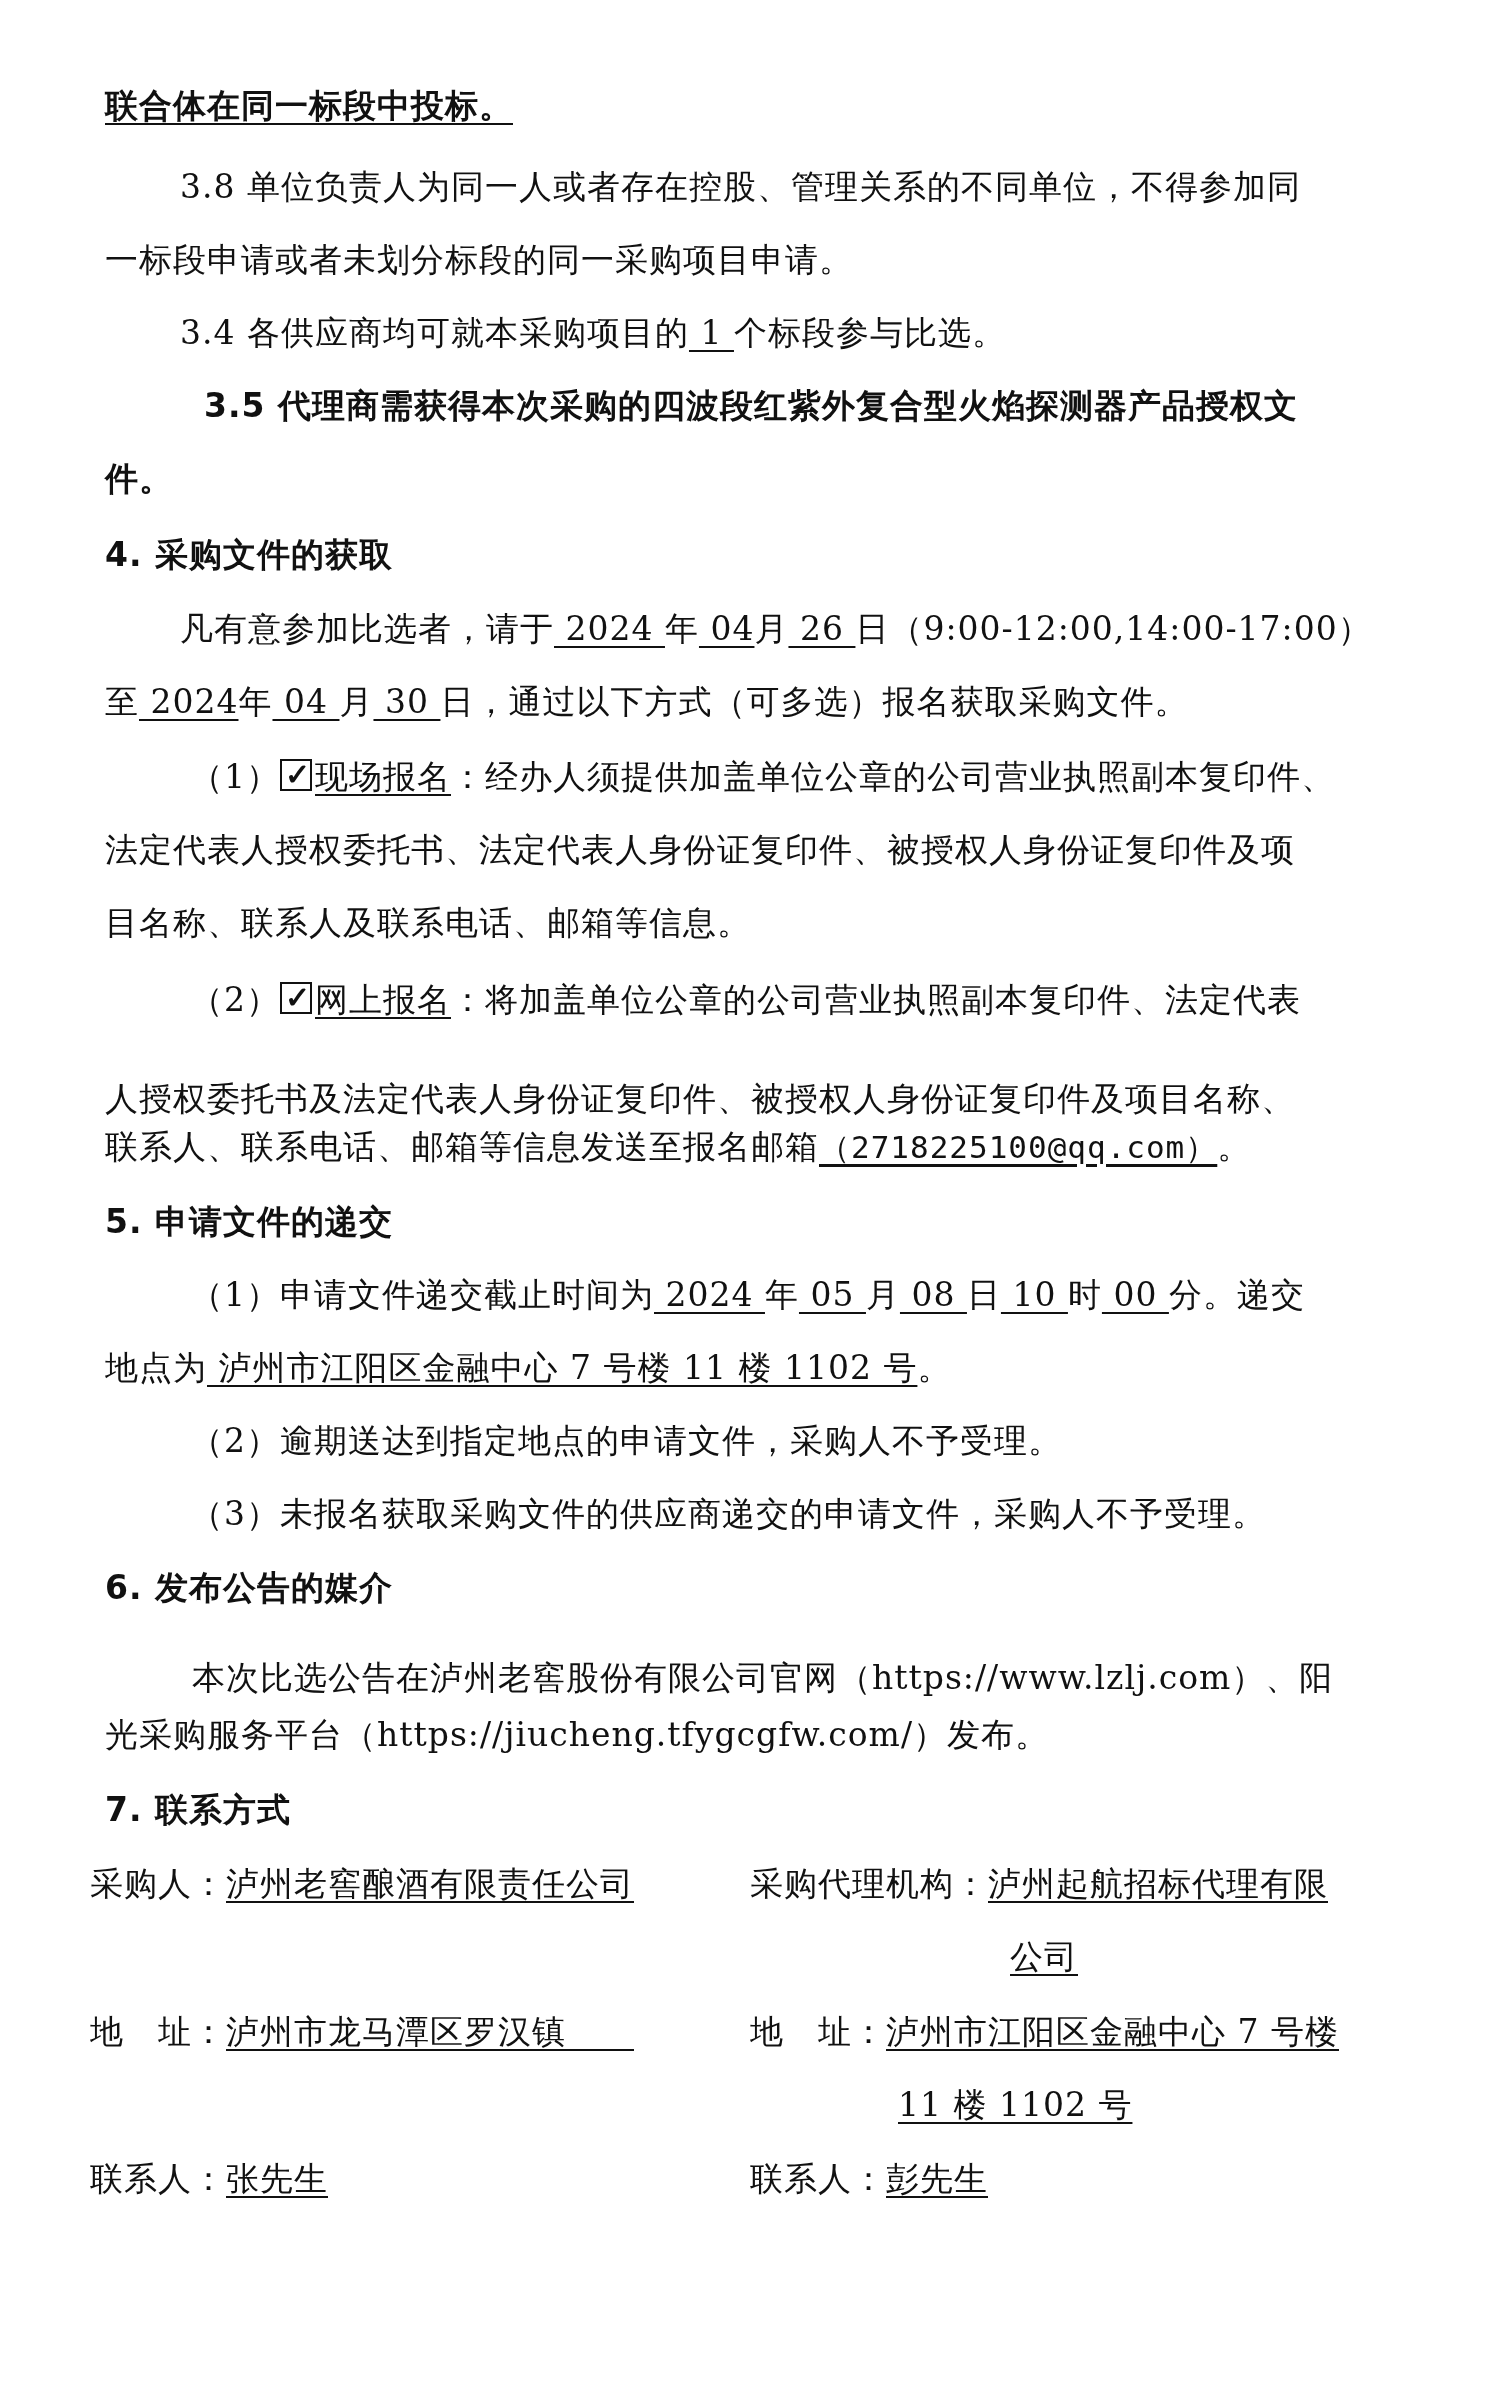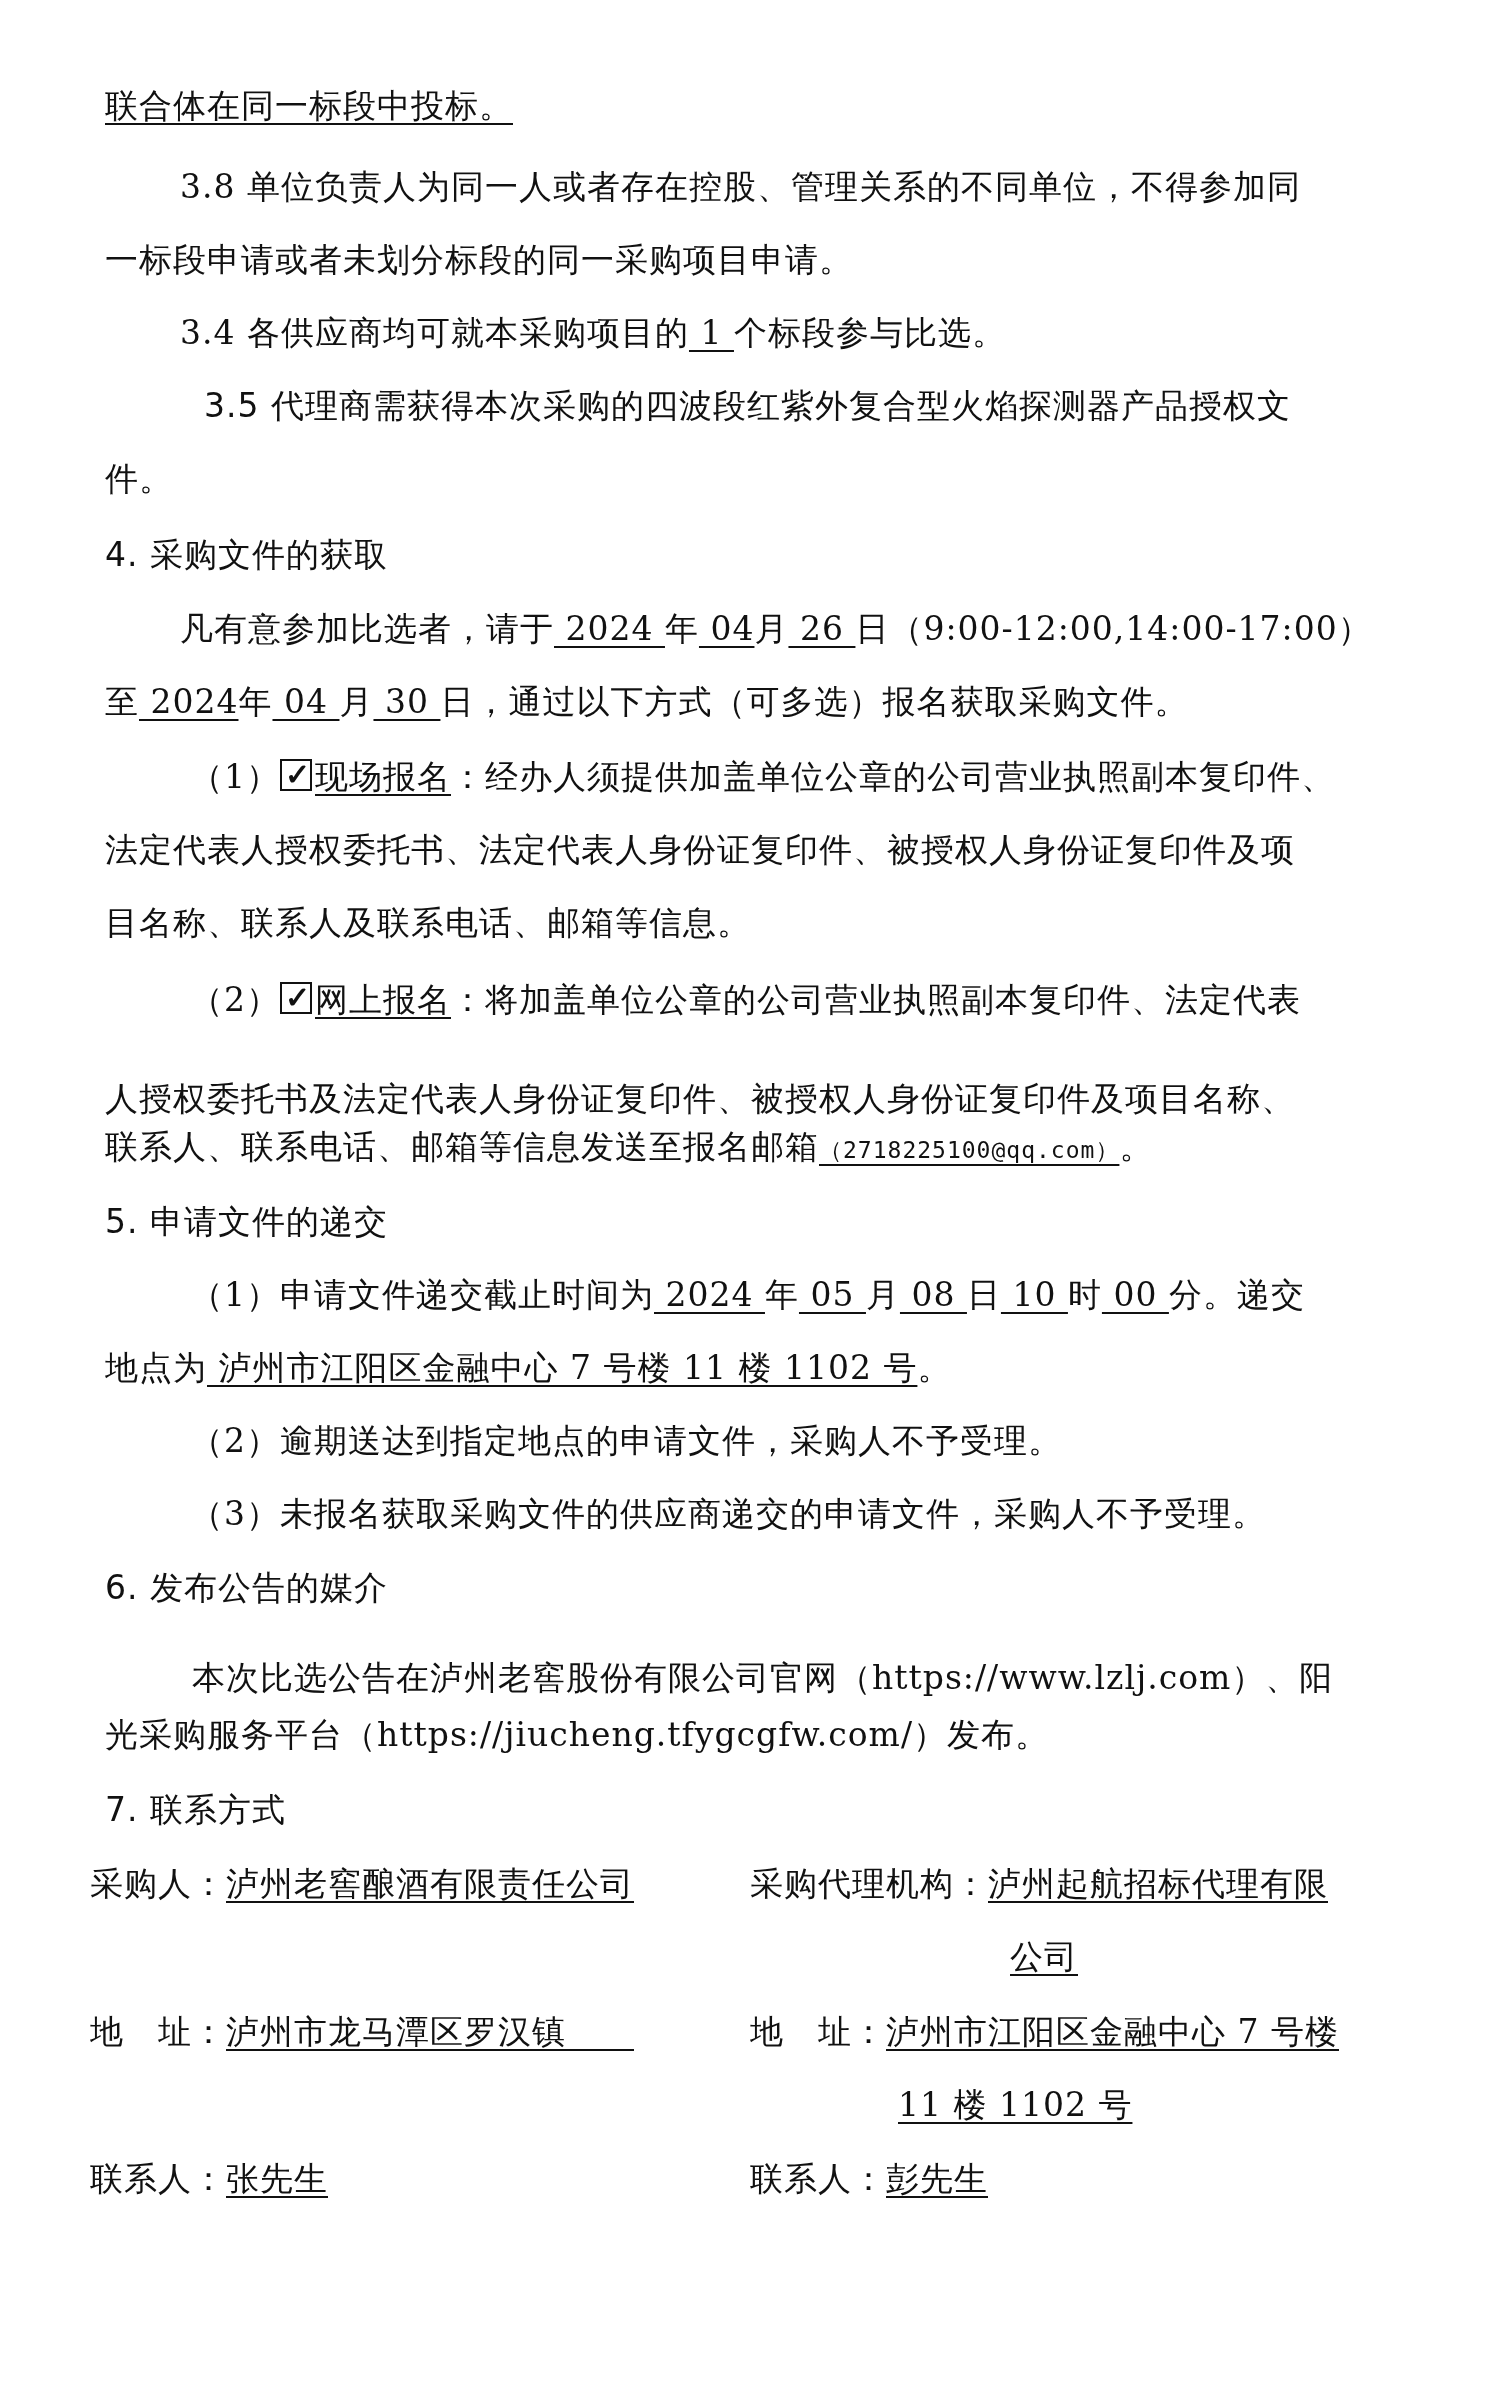--- a/index.html
+++ b/index.html
@@ -1,19 +1,19 @@
 <!DOCTYPE html>
 <html><head>
 <meta charset="utf-8">
 <style>
   html, body { margin:0; padding:0; background:#ffffff; }
   body { width:1500px; height:2386px; position:relative; overflow:hidden;
          font-family: "DejaVu Serif", "Liberation Serif", serif; color:#111; }
   .line { position:absolute; left:0; white-space:nowrap; font-size:33px; line-height:44px; letter-spacing:1px; }
-  .bold { font-weight:normal; font-family: "DejaVu Sans", "Liberation Sans", sans-serif; }
+  .bold { font-weight:bold; font-family: "DejaVu Sans", "Liberation Sans", sans-serif; }
   .u { text-decoration:underline; text-decoration-thickness:2px; text-underline-offset:6px; }
   .mono { font-family: "DejaVu Sans Mono", "Liberation Mono", monospace; }
   .check { display:inline-block; width:28px; height:28px; border:2px solid #111; position:relative; vertical-align:-3px; margin-right:3px; }
   .check::after { content:"✓"; position:absolute; left:3px; top:-8px; font-size:30px; font-weight:bold; }
 </style>
 </head>
 <body>
 
 <div class="line bold u" style="top:84px;left:105px;">联合体在同一标段中投标。</div>
 
@@ -39,21 +39,21 @@
   <span>（1）</span><span class="u"><span class="check"></span><span>现场报名</span></span><span>：经办人须提供加盖单位公章的公司营业执照副本复印件、</span>
 </div>
 <div class="line" style="top:828px;left:105px;">法定代表人授权委托书、法定代表人身份证复印件、被授权人身份证复印件及项</div>
 <div class="line" style="top:901px;left:105px;">目名称、联系人及联系电话、邮箱等信息。</div>
 
 <div class="line" style="top:978px;left:190px;">
   <span>（2）</span><span class="u"><span class="check"></span><span>网上报名</span></span><span>：将加盖单位公章的公司营业执照副本复印件、法定代表</span>
 </div>
 <div class="line" style="top:1051px;left:105px;margin-top:26px;">人授权委托书及法定代表人身份证复印件、被授权人身份证复印件及项目名称、</div>
 <div class="line" style="top:1125px;left:105px;">
-  <span>联系人、联系电话、邮箱等信息发送至报名邮箱</span><span class="u mono" style="font-size:23px;text-decoration:underline;">（2718225100@qq.com）</span><span>。</span>
+  <span>联系人、联系电话、邮箱等信息发送至报名邮箱</span><span class="u mono" style="font-size:31px;text-decoration:underline;">（2718225100@qq.com）</span><span>。</span>
 </div>
 
 <div class="line bold" style="top:1200px;left:105px;">5. 申请文件的递交</div>
 <div class="line" style="top:1273px;left:190px;">
   <span>（1）申请文件递交截止时间为</span><span class="u"> 2024 </span><span>年</span><span class="u"> 05 </span><span>月</span><span class="u"> 08 </span><span>日</span><span class="u"> 10 </span><span>时</span><span class="u"> 00 </span><span>分。递交</span>
 </div>
 <div class="line" style="top:1346px;left:105px;">
   <span>地点为</span><span class="u"> 泸州市江阳区金融中心 7 号楼 11 楼 1102 号</span><span>。</span>
 </div>
 <div class="line" style="top:1419px;left:190px;">（2）逾期送达到指定地点的申请文件，采购人不予受理。</div>

